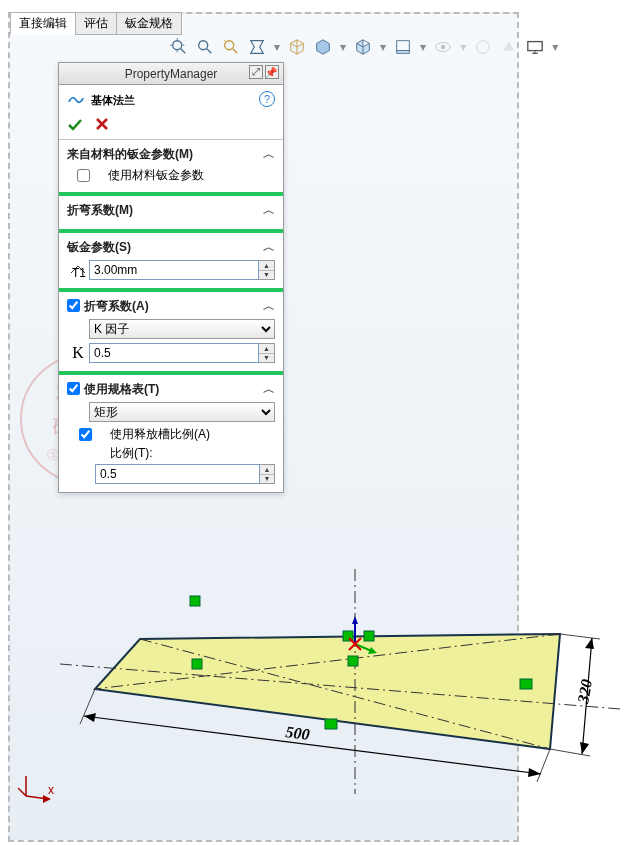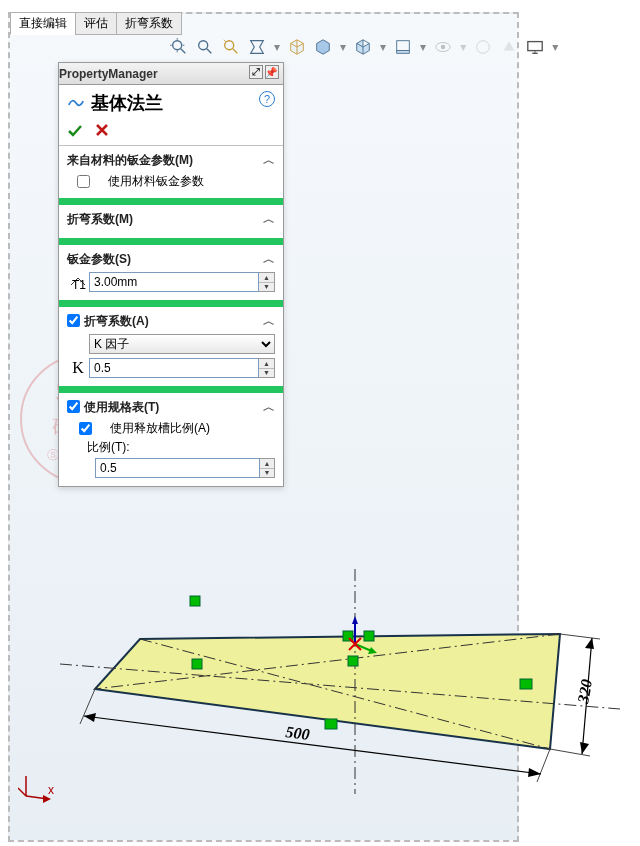--- a/index.html
+++ b/index.html
@@ -5,29 +5,29 @@
   *{box-sizing:border-box;margin:0;padding:0;font-family:"Microsoft YaHei",Arial,sans-serif;font-size:12px}
   body{width:640px;height:846px;overflow:hidden}
   .frame{position:absolute;left:8px;top:12px;width:511px;height:830px;border:2px dashed #bbb;background:linear-gradient(180deg,#f6f9fc 0%,#e7eef4 100%)}
   .tabs{position:absolute;left:0;top:-2px;display:flex}
   .tabs .tab{padding:2px 8px;background:#ececec;border:1px solid #b0b0b0;margin-right:-1px;font-size:12px}
   .tabs .tab.on{background:#fff;border-bottom:1px solid #fff}
   .toolbar{position:absolute;left:160px;top:24px;display:flex;align-items:center;gap:8px}
   .toolbar .ico{width:18px;height:18px;display:flex;align-items:center;justify-content:center;color:#4a6d8c}
   .toolbar .ico svg{width:18px;height:18px}
   .panel{position:absolute;left:48px;top:48px;width:226px;background:#fff;border:1px solid #9a9a9a;box-shadow:0 2px 6px rgba(0,0,0,0.15)}
-  .panel .hdr{height:22px;background:linear-gradient(#f3f3f3,#dedede);border-bottom:1px solid #9a9a9a;display:flex;align-items:center;justify-content:flex-start;position:relative;font-weight:bold;color:#333}
+  .panel .hdr{height:22px;background:linear-gradient(#f3f3f3,#dedede);border-bottom:1px solid #9a9a9a;display:flex;align-items:center;justify-content:center;position:relative;font-weight:normal;color:#333}
   .panel .hdr .pin{position:absolute;right:4px;top:2px;display:flex;gap:2px}
   .panel .hdr .pin span{width:14px;height:14px;border:1px solid #888;background:#eee;font-size:10px;display:flex;align-items:center;justify-content:center}
   .feat{display:flex;align-items:center;padding:6px 8px;gap:6px;position:relative}
   .feat .fi{width:18px;height:18px}
-  .feat b{font-size:18px}
+  .feat b{font-size:11px}
   .feat .help{position:absolute;right:8px;top:6px;width:16px;height:16px;border:1px solid #2a7fcf;border-radius:50%;color:#2a7fcf;font-size:11px;display:flex;align-items:center;justify-content:center}
   .okrow{padding:2px 8px 6px;display:flex;gap:12px;border-bottom:1px solid #c0c0c0}
-  .sec{border-bottom:7px solid #22c55e;padding:6px 8px}
+  .sec{border-bottom:4px solid #22c55e;padding:6px 8px}
   .sec .sh{display:flex;justify-content:space-between;align-items:center;margin-bottom:4px;font-weight:bold;color:#222}
   .sec .sh .chev{color:#666;font-size:12px}
   .row{display:flex;align-items:center;gap:18px;margin:2px 0 2px 10px}
   .row input[type=checkbox]{width:13px;height:13px}
   .numfield{display:flex;align-items:center;margin:2px 0 2px 0}
   .numfield .ic{width:22px;height:20px;display:flex;align-items:center;justify-content:center;color:#333}
   .numfield input[type=text]{flex:1;height:20px;border:1px solid #7a9ac0;padding:0 4px;background:#fff}
   .numfield .spin{width:16px;height:20px;border:1px solid #999;border-left:none;background:#eee;display:flex;flex-direction:column}
   .numfield .spin div{flex:1;font-size:7px;display:flex;align-items:center;justify-content:center;color:#444}
   .numfield .spin div:first-child{border-bottom:1px solid #bbb}
@@ -44,21 +44,21 @@
   .dim{font:italic bold 16px Georgia,serif;fill:#000}
 </style>
 </head>
 <body>
 
 <div class="frame">
 
   <div class="tabs">
     <div class="tab on">直接编辑</div>
     <div class="tab">评估</div>
-    <div class="tab">折弯系数</div>
+    <div class="tab">钣金规格</div>
   </div>
 
   <div class="toolbar">
     <span class="ico">
         <svg viewBox="0 0 20 20">
           <circle cx="8" cy="8" r="5" fill="none" stroke="#4a6d8c" stroke-width="1.5"></circle>
           <line x1="12" y1="12" x2="17" y2="17" stroke="#4a6d8c" stroke-width="1.5"></line>
           <path d="M8 2 L8 0 M8 14 L8 16 M2 8 L0 8 M14 8 L16 8" stroke="#4a6d8c"></path>
         </svg>
       </span>
@@ -216,25 +216,26 @@
             <div>▼</div>
           </div>
       </div>
     </div>
 
     <div class="sec" style="border-bottom:none">
       <div class="sh">
           <label style="font-weight:bold"><input type="checkbox" checked="" style="vertical-align: -2px; margin-right: 4px;"><span>使用规格表(T)</span></label>
           <span class="chev">︿</span>
         </div>
+      <select class="combo"><option>矩形</option></select>
       <label class="row" style="margin-left:12px;margin-top:4px">
           <input type="checkbox" checked="" style="">
           <span>使用释放槽比例(A)</span>
         </label>
-      <div style="margin-left:20px;margin-top:2px">比例(T):</div>
+      <div style="margin-left:43px;margin-top:2px">比例(T):</div>
       <div class="numfield" style="margin-left:28px;margin-top:2px">
         <input type="text" style="margin-left: 0px;" value="0.5">
         <div class="spin">
             <div>▲</div>
             <div>▼</div>
           </div>
       </div>
     </div>
   </div>
 

